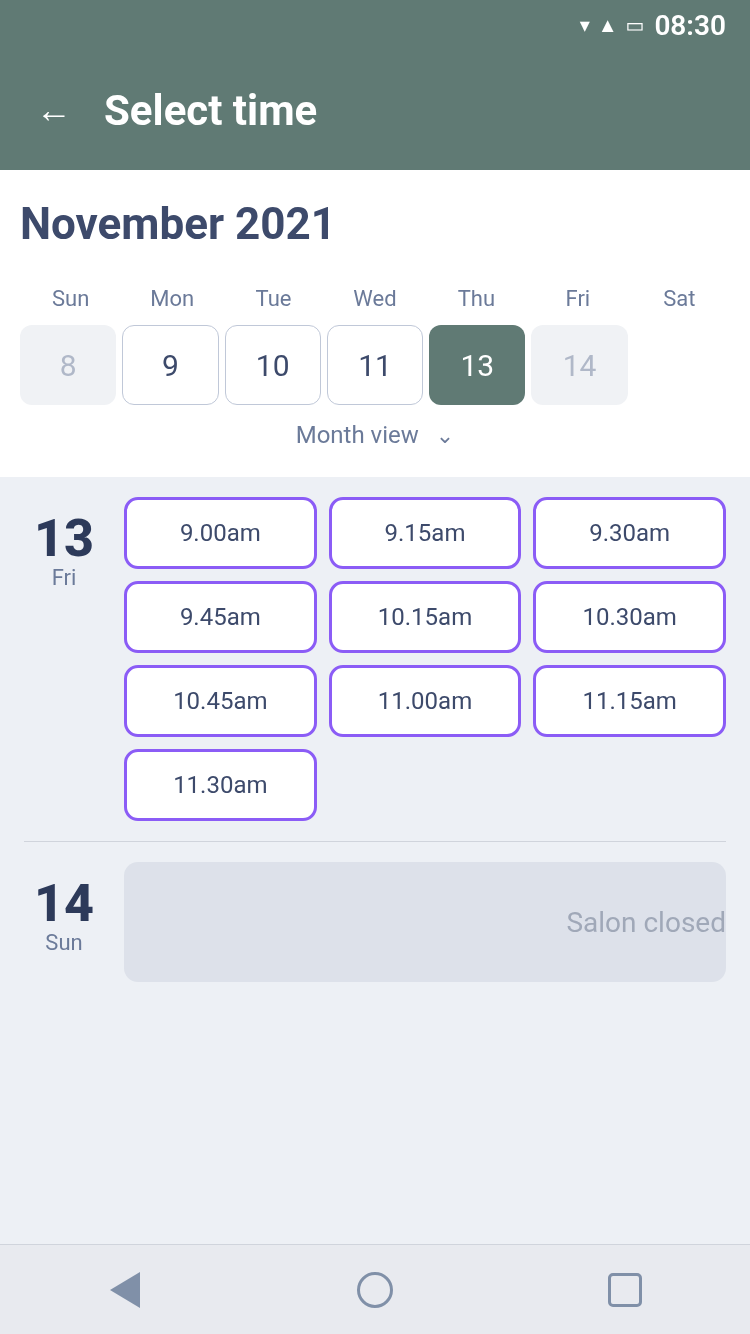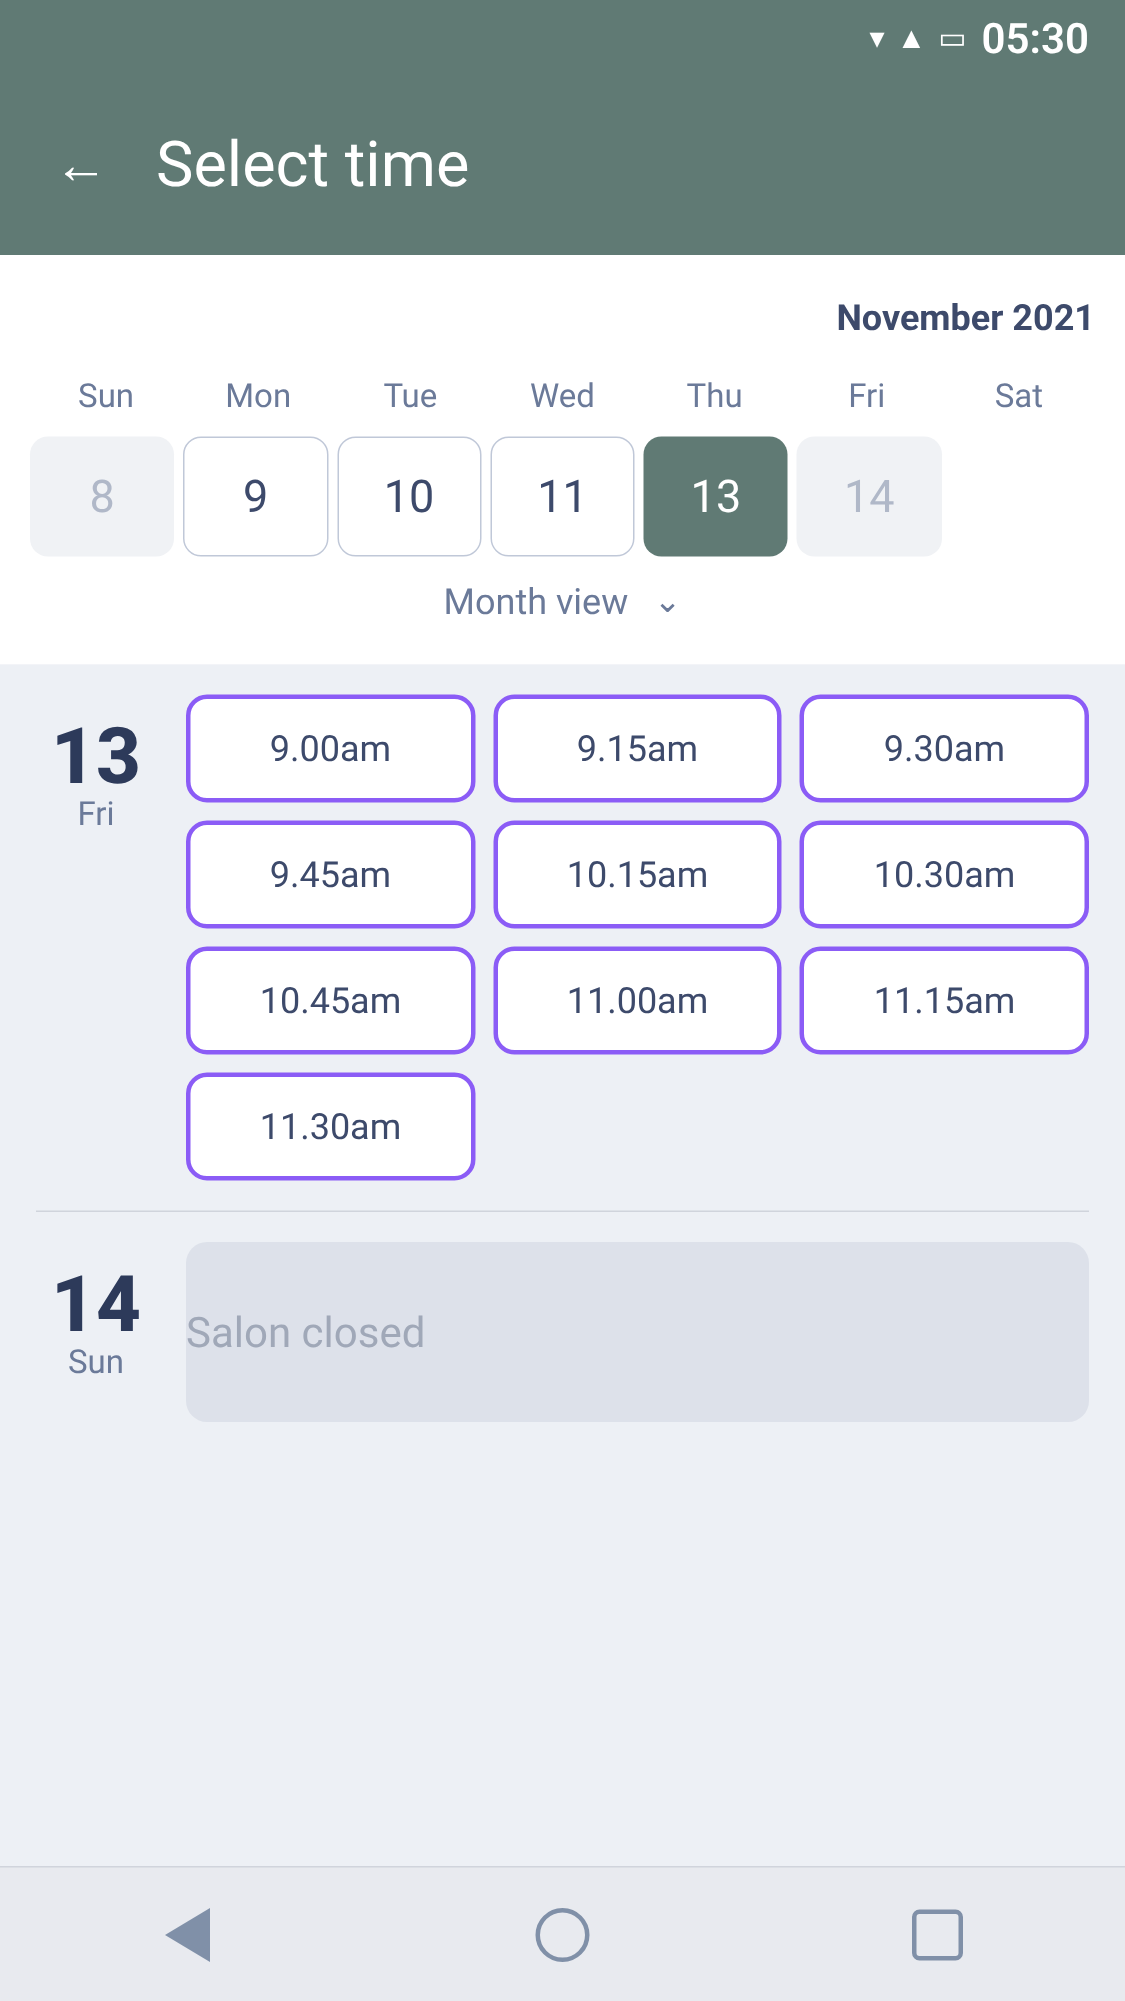--- a/index.html
+++ b/index.html
@@ -49,34 +49,34 @@
       gap: 32px;
     }
     .back-arrow {
       color: white;
       font-size: 36px;
       cursor: pointer;
     }
     .header-title {
       color: white;
       font-size: 42px;
-      font-weight: 400;
+      font-weight: 700;
     }
 
     
     .calendar-section {
       background: white;
       padding: 28px 20px 20px;
     }
     .month-title {
-      text-align: right;
-      font-size: 24px;
+      text-align: left;
+      font-size: 44px;
       font-weight: 700;
       color: #3d4a6b;
-      margin-bottom: 20px;
+      margin-bottom: 30px;
     }
 
     
     .day-headers {
       display: grid;
       grid-template-columns: repeat(7, 1fr);
       margin-bottom: 8px;
     }
     .day-header {
       text-align: center;
@@ -197,21 +197,21 @@
       display: flex;
       gap: 20px;
       margin-bottom: 20px;
     }
     .closed-box {
       flex: 1;
       background: #dde1ea;
       border-radius: 14px;
       display: flex;
       align-items: center;
-      justify-content: flex-start;
+      justify-content: flex-end;
       height: 120px;
       font-size: 28px;
       color: #a0a8b8;
     }
 
     
     .nav-bar {
       background: #e8eaef;
       height: 90px;
       display: flex;
@@ -254,21 +254,21 @@
   </style>
 </head>
 <body>
 
 <div class="status-bar">
   <div class="icons">
     <span class="wifi-icon">▾</span>
     <span class="signal-icon">▲</span>
     <span class="battery-icon">▭</span>
   </div>
-  <span class="time">05:30</span>
+  <span class="time">08:30</span>
 </div>
 
 <div class="header">
   <span class="back-arrow">←</span>
   <span class="header-title">Select time</span>
 </div>
 
 <div class="calendar-section">
   <div class="month-title">November 2021</div>
 

